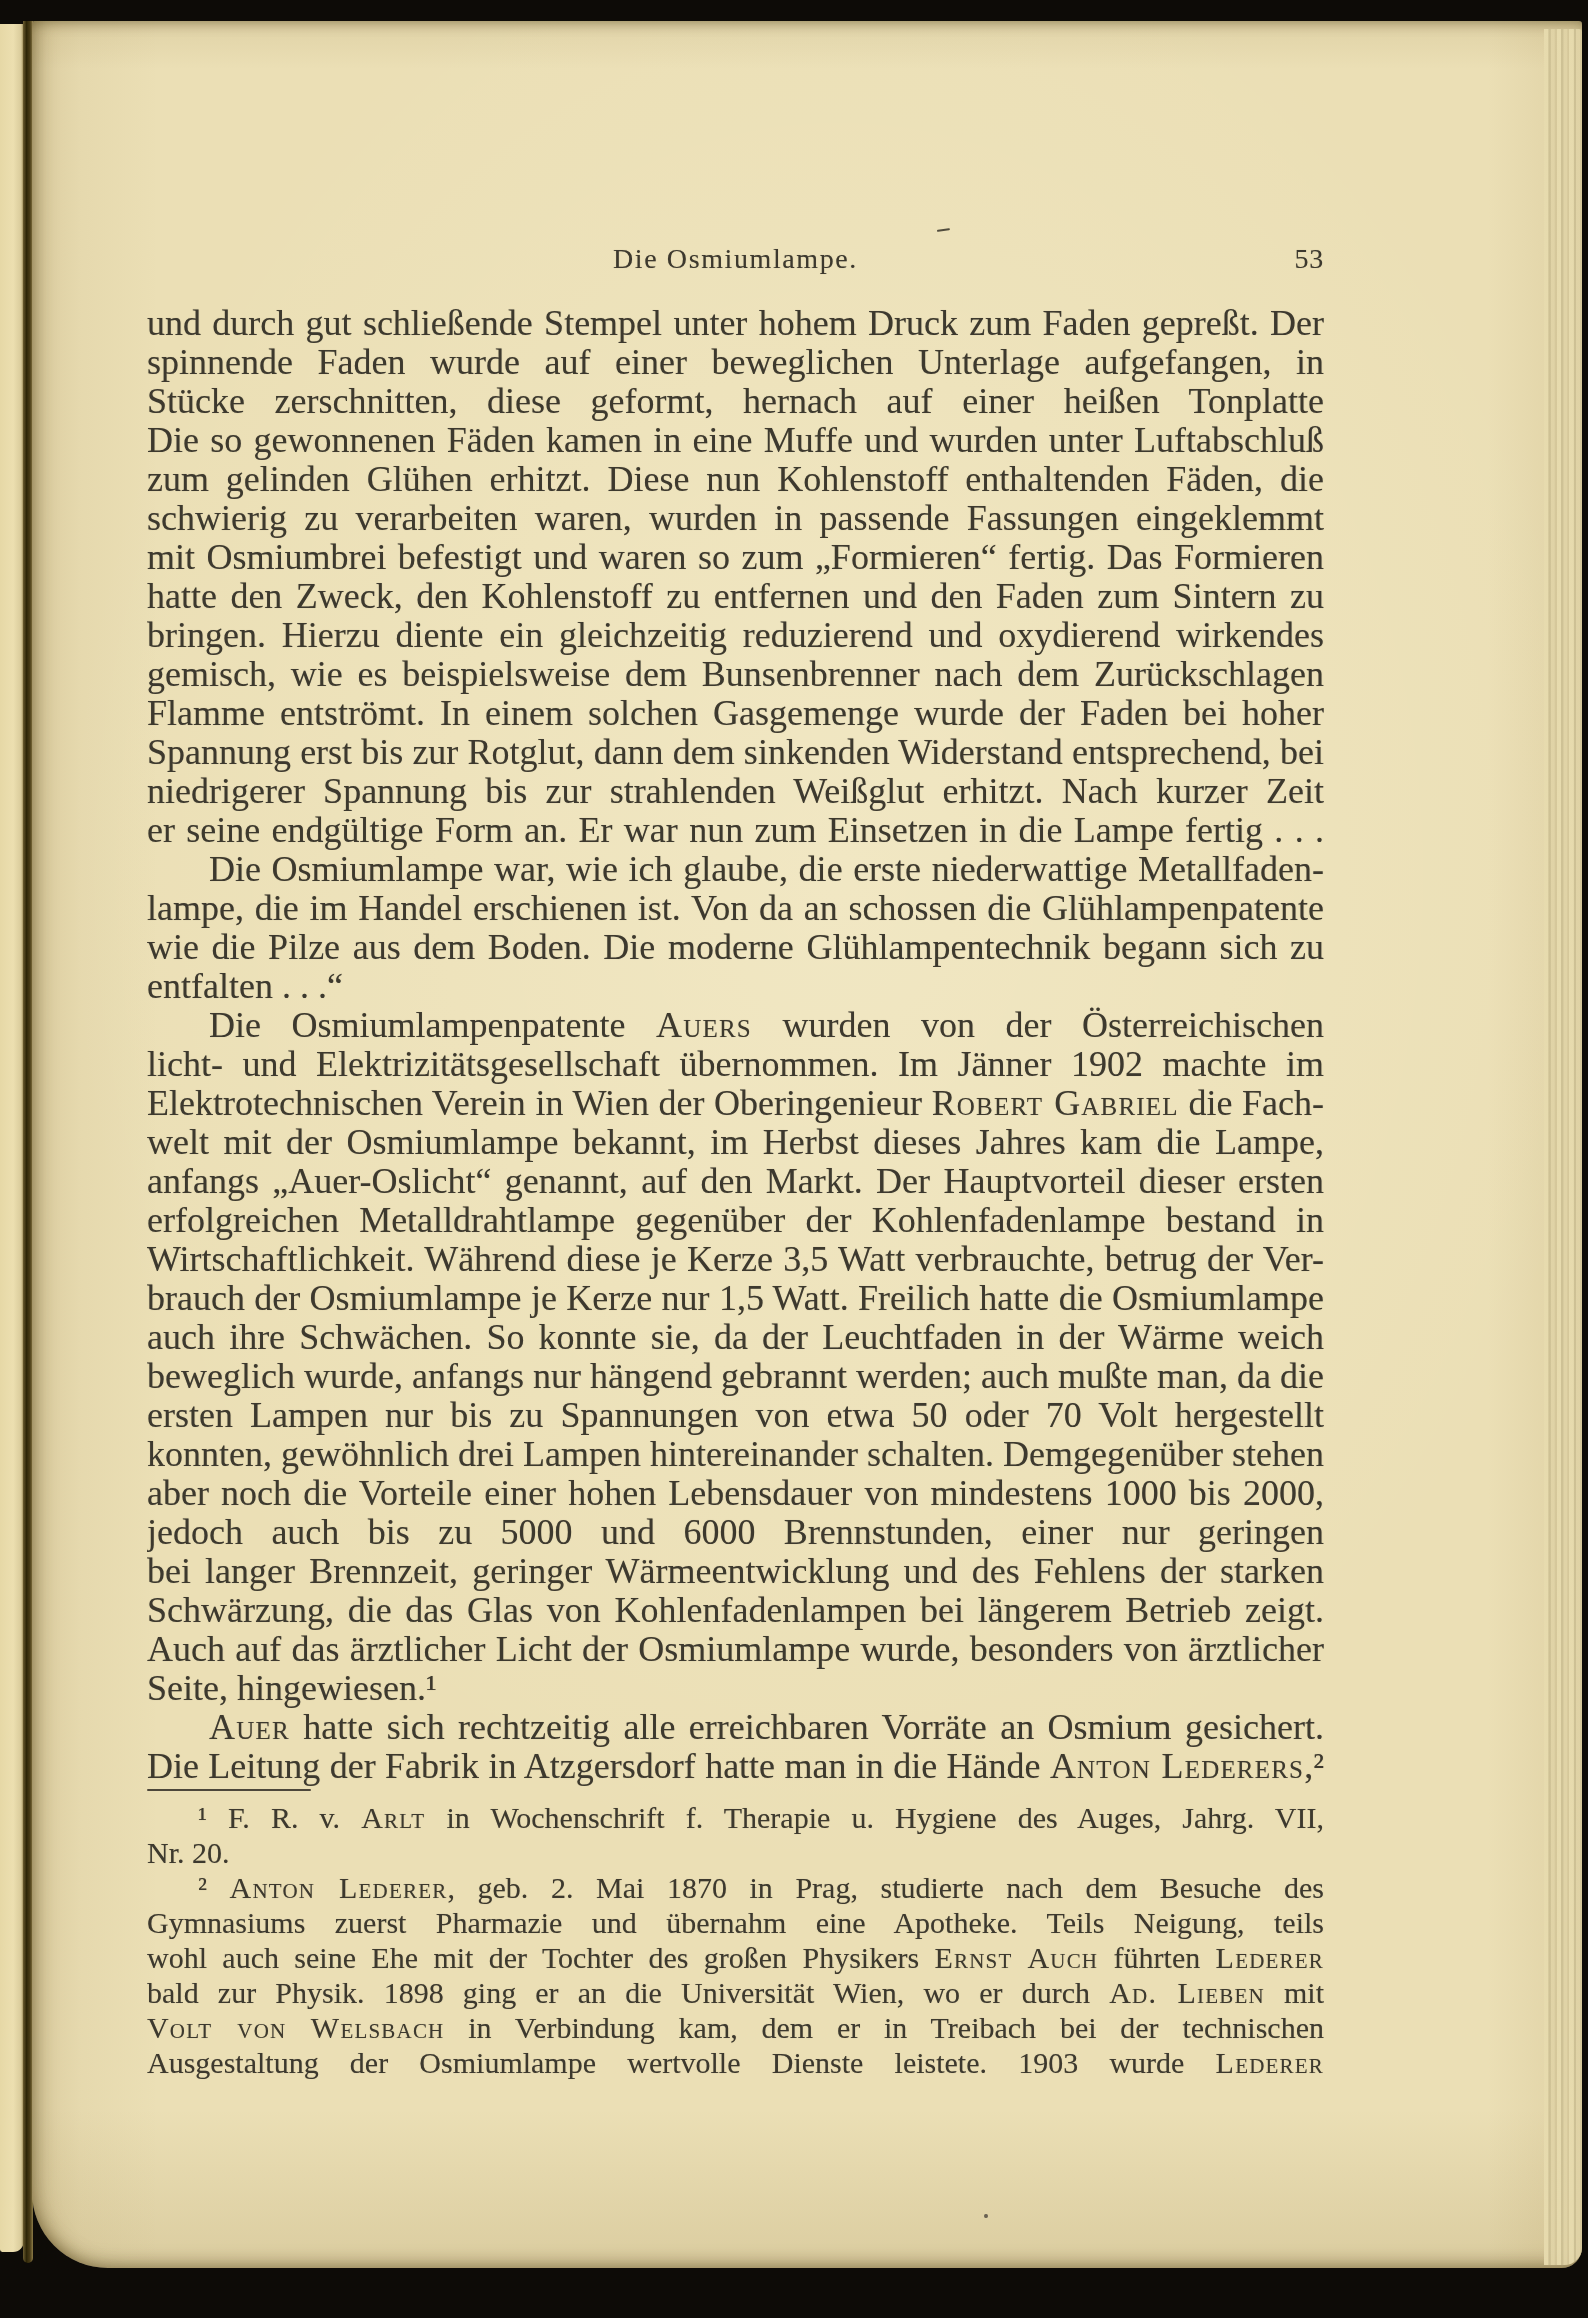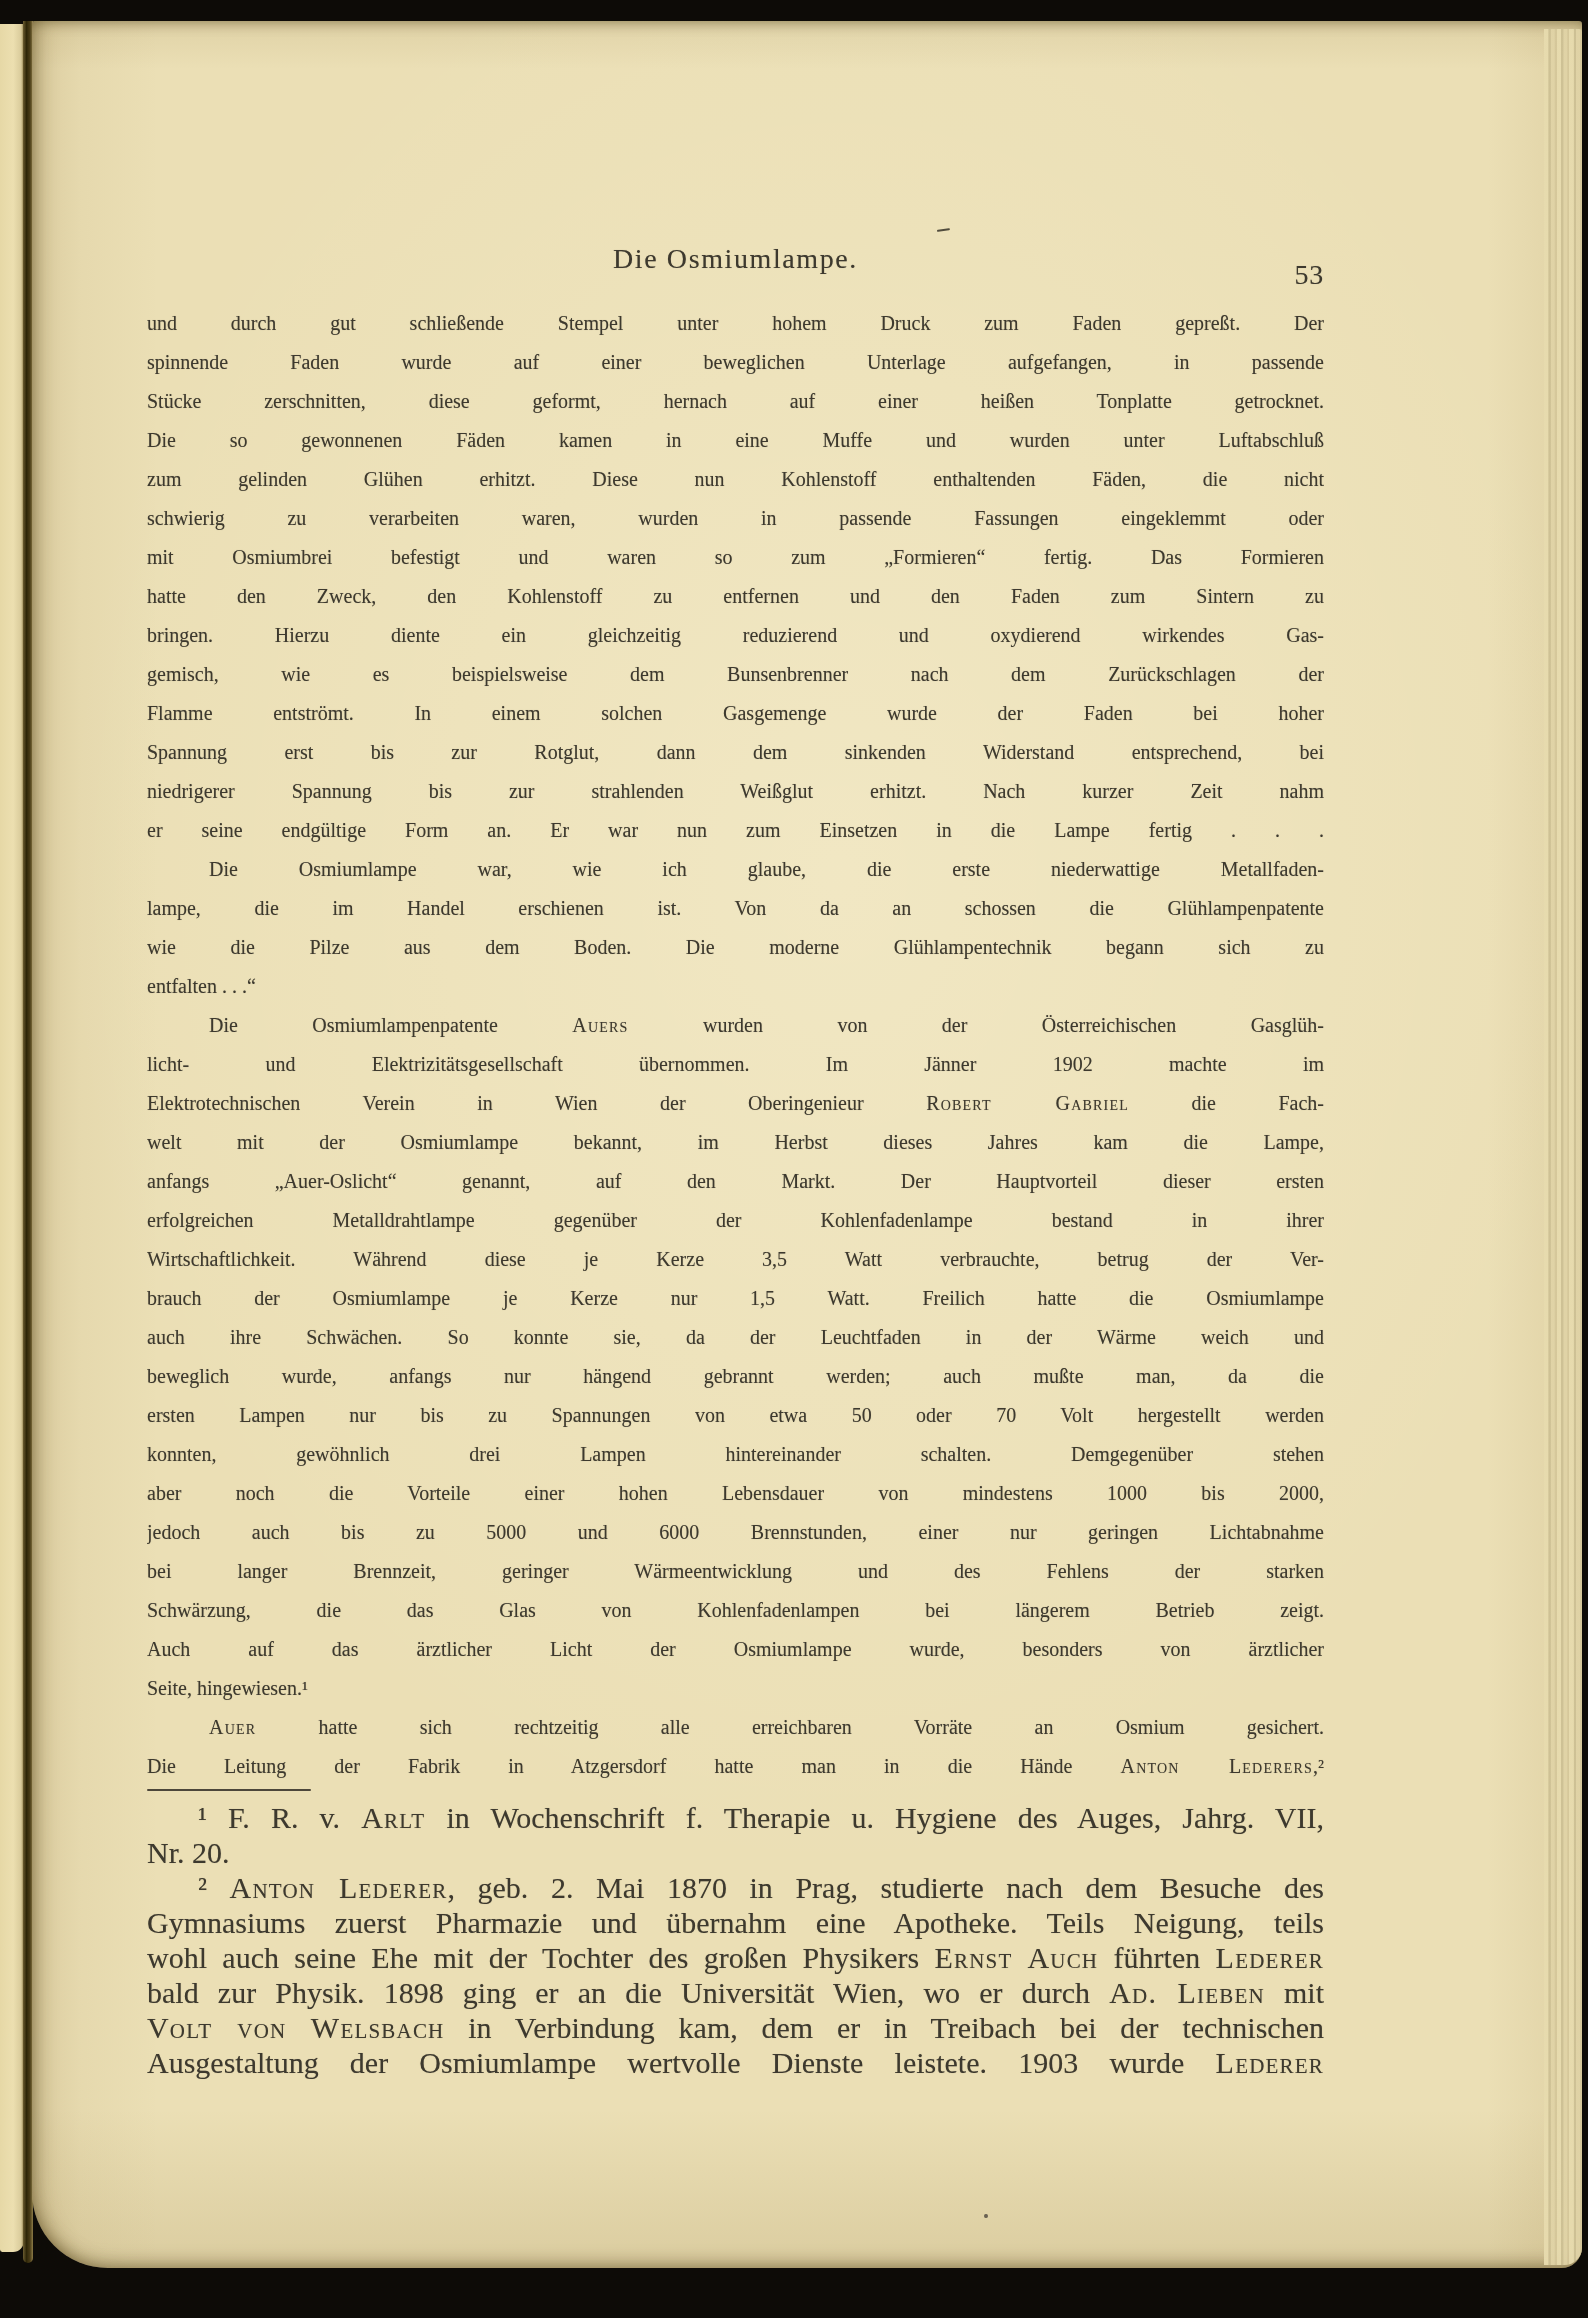--- a/index.html
+++ b/index.html
@@ -51,25 +51,25 @@
       #e7dbae 0 4px,#cdc094 4.8px 6.4px,#e0d3a6 7.1px 10.3px,#d5c79a 11px 12.7px);
     border-radius:0 3.2px 17.5px 0;
     opacity:.95;
   }
   
   .header{
     position:absolute;left:115px;top:219px;width:1177px;height:37px;
     font-size:28px;line-height:37px;
   }
   .title{display:block;text-align:center;letter-spacing:1.6px;}
-  .page-number{position:absolute;right:0;top:16px;letter-spacing:0.8px;}
+  .page-number{position:absolute;right:0;top:0;letter-spacing:0.8px;}
 
   .body-text{
     position:absolute;left:115px;top:283px;width:1177px;
-    font-size:20px;
+    font-size:36px;
   }
   .line{
     text-align:justify;text-align-last:justify;
     height:39px;line-height:39px;overflow:hidden;
     white-space:normal;
   }
   .line.endline{text-align-last:left;}
   .line.indent{padding-left:62px;}
 
   .fn-rule{

